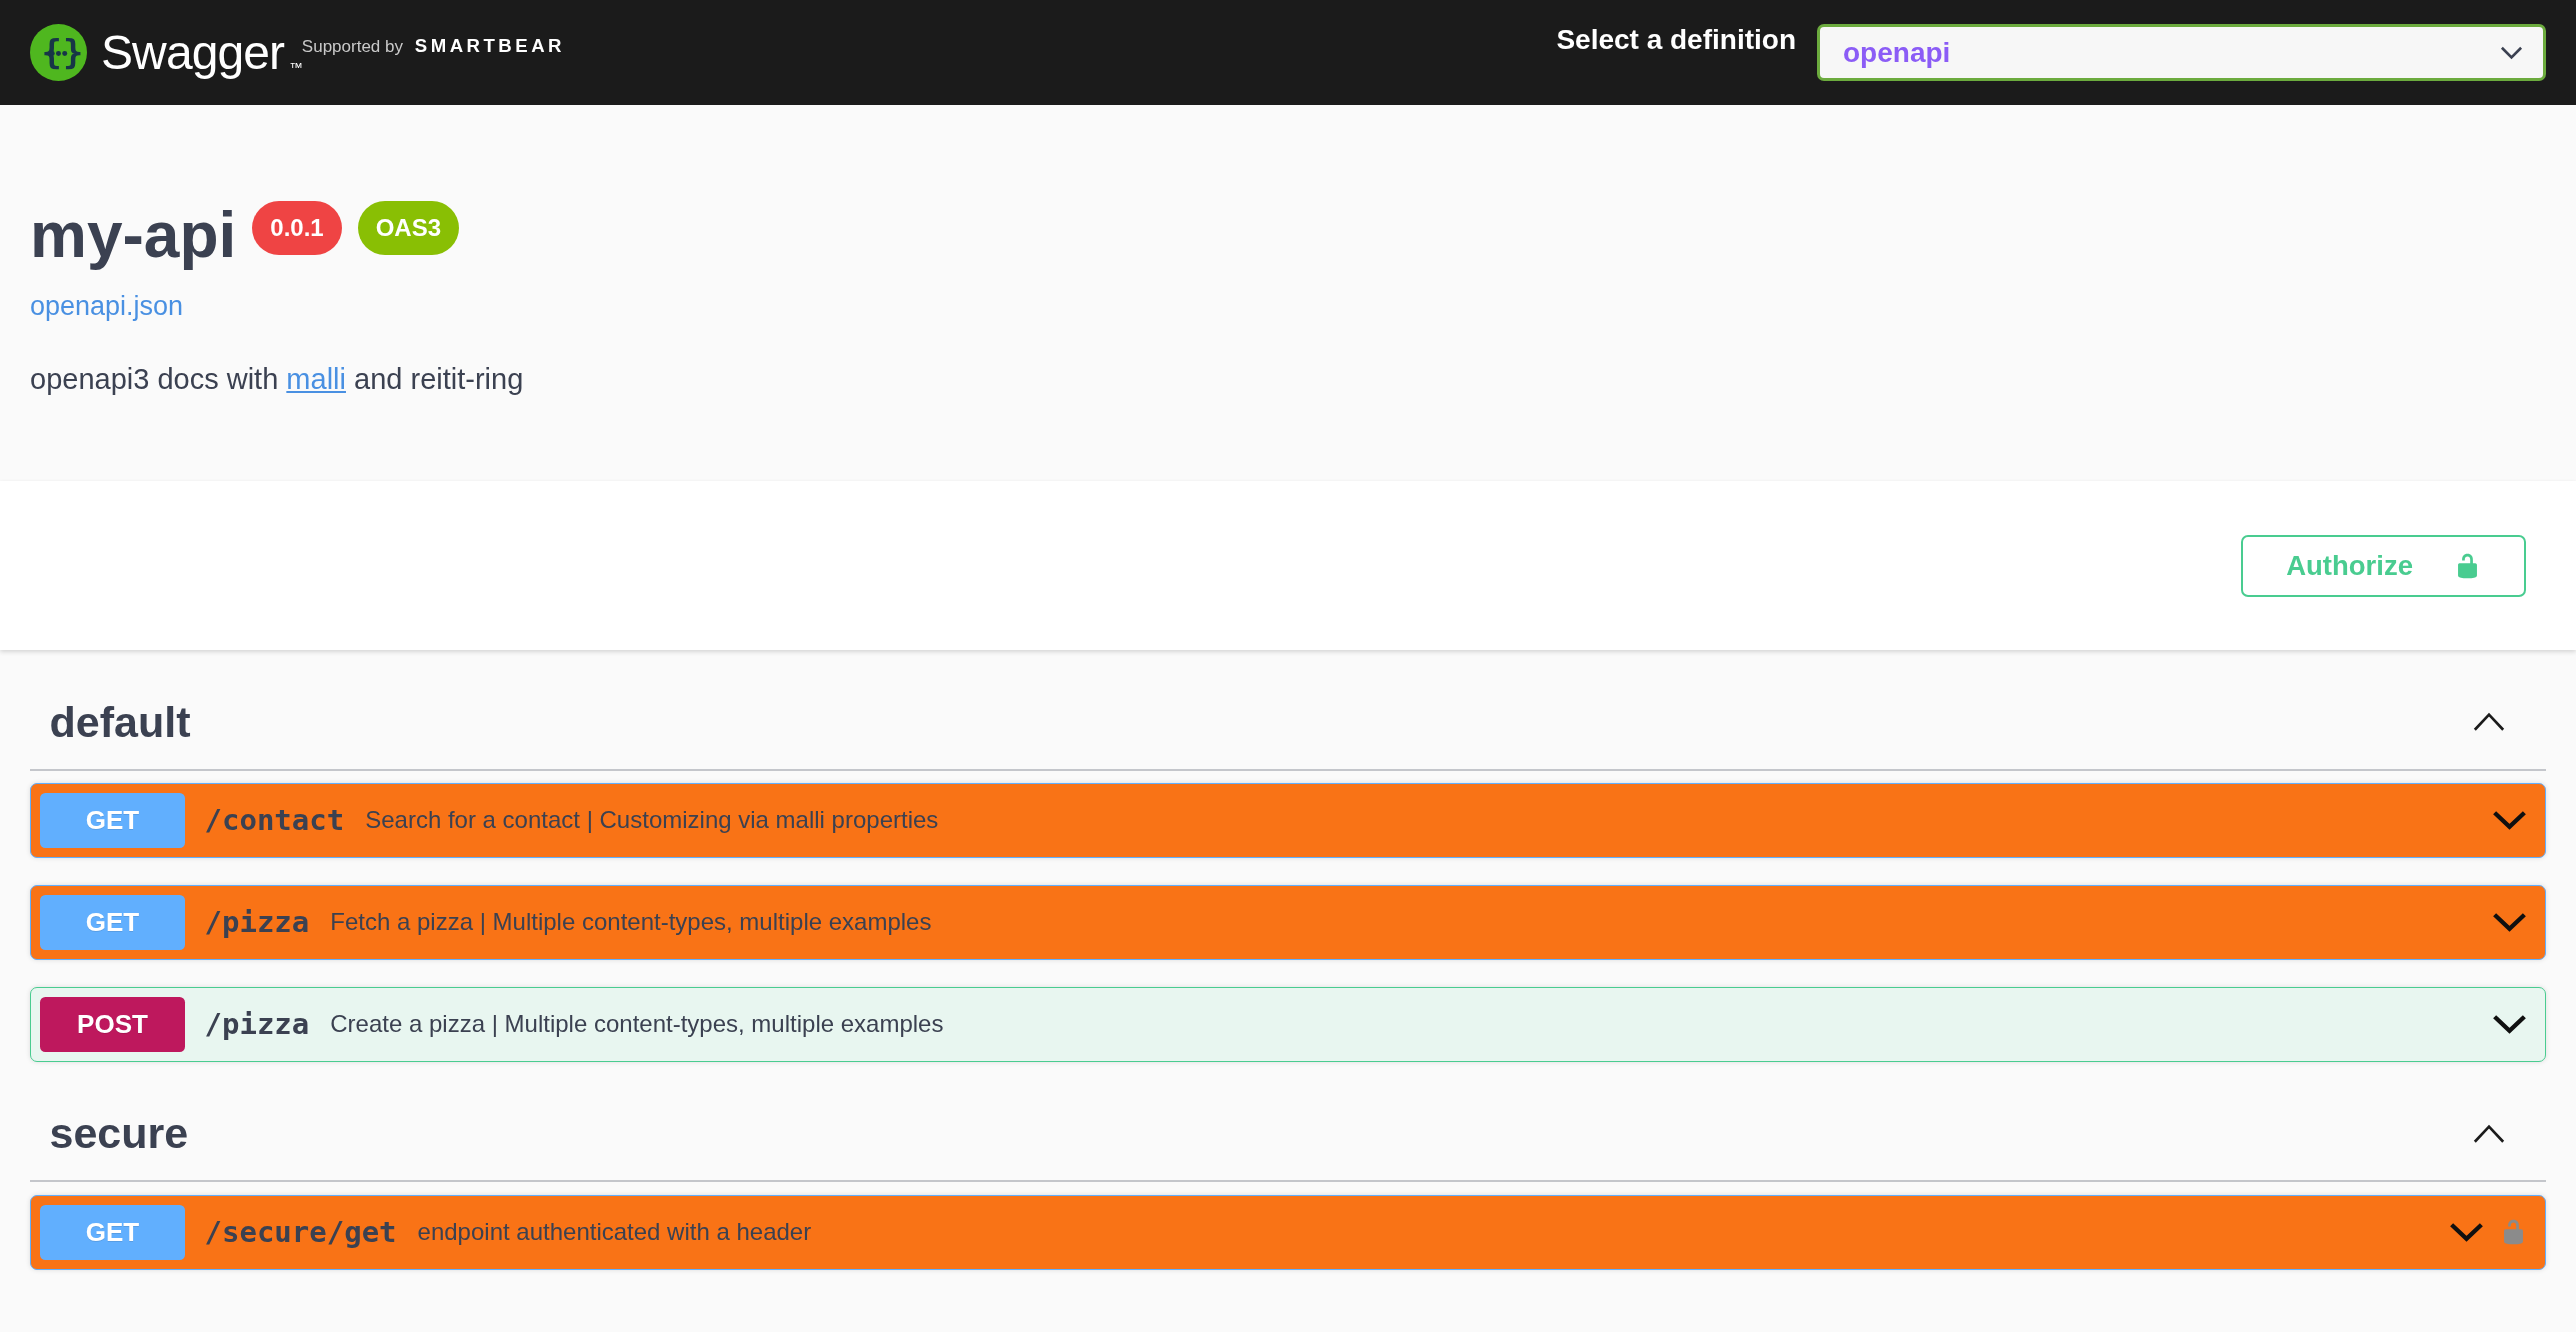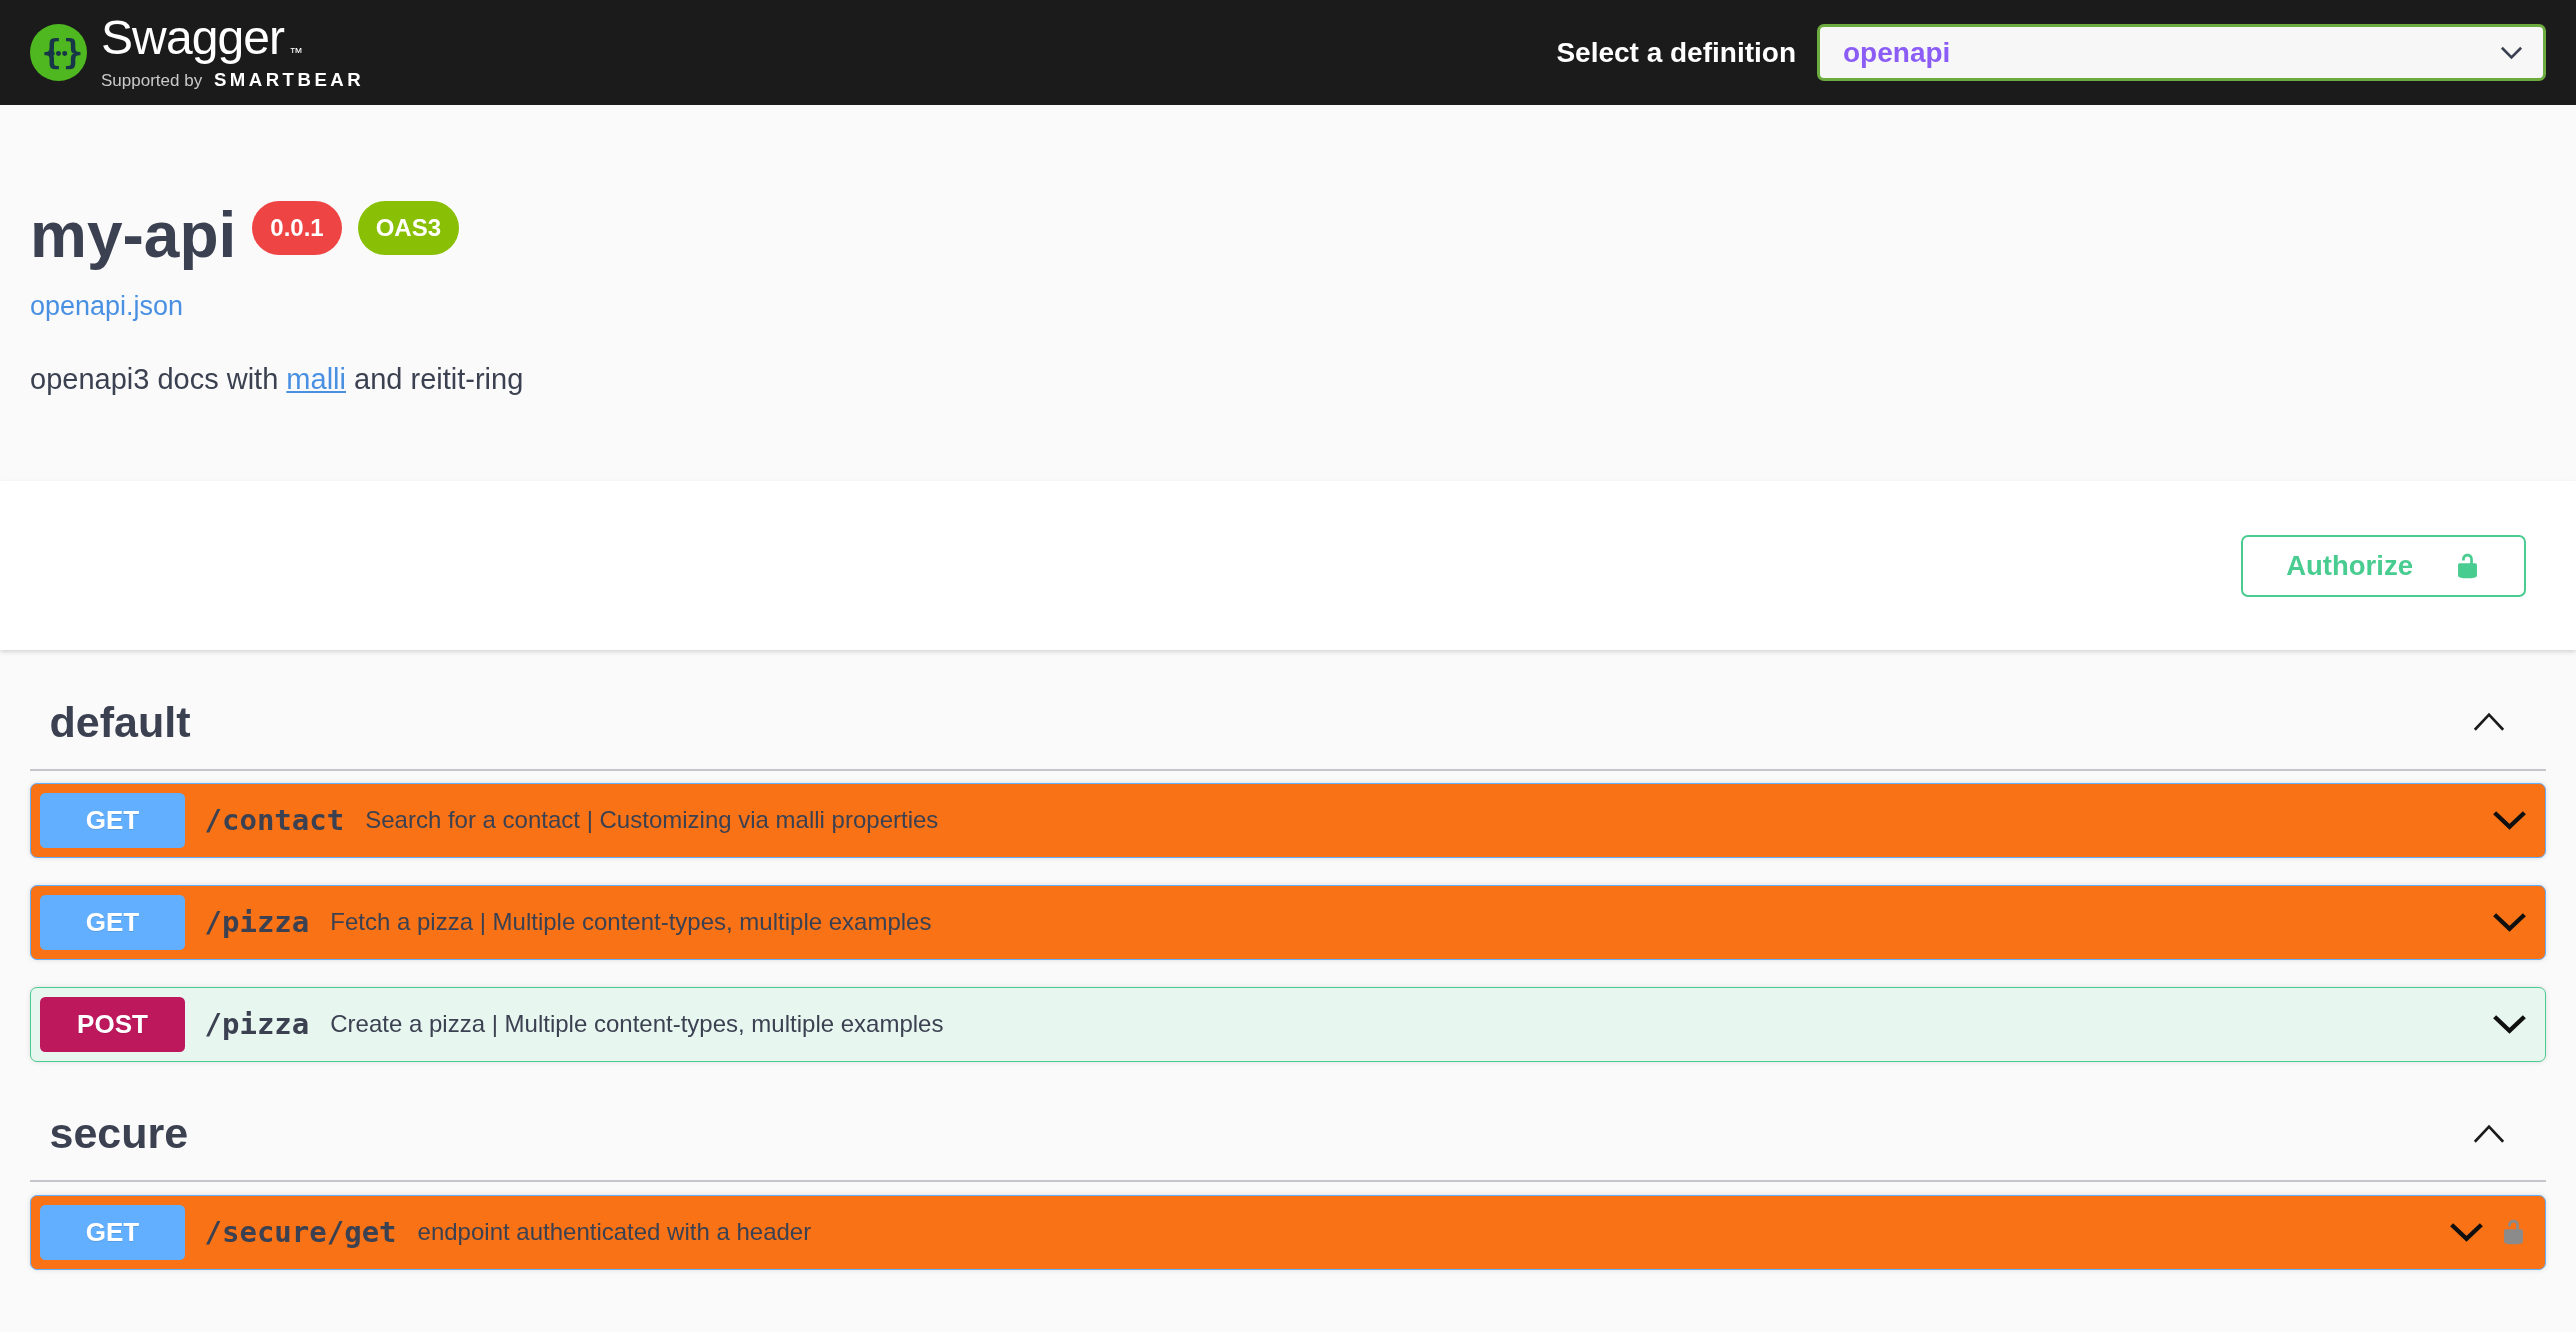--- a/index.html
+++ b/index.html
@@ -12,27 +12,27 @@
 
   
   .topbar {
     height: 105px;
     background: #1b1b1b;
     display: flex;
     align-items: center;
     padding: 0 30px;
   }
   .brand { display: flex; align-items: center; text-decoration: none; cursor: pointer; }
-  .brand-text { margin-left: 14px; display: flex; flex-direction: column; }
+  .brand-text { margin-left: 14px; display: flex; }
   .brand-name { color: #ffffff; font-size: 48px; line-height: 1; letter-spacing: -0.9px; display: flex; }
   .tm { font-size: 13.3px; margin-left: 5.3px; position: relative; top: 32px; }
   .brand-sub { margin-top: 6.2px; font-size: 17px; color: #c9c9c9; }
   .brand-sub .sb { color: #ffffff; font-weight: bold; font-size: 18.6px; letter-spacing: 3.5px; margin-left: 7px; }
 
-  .definition { margin-left: auto; display: flex; align-items: center; }
+  .definition { margin-left: auto; display: flex; }
   .def-label { color: #ffffff; font-weight: bold; font-size: 28px; margin-right: 21px; }
   .select-wrap { position: relative; }
   .select-wrap select {
     -webkit-appearance: none; appearance: none;
     width: 729px; height: 57px;
     background: #f7f7f7;
     border: 3.5px solid #6cab3e;
     border-radius: 7px;
     font-family: "Liberation Sans", sans-serif;
     font-weight: bold; font-size: 28px; color: #8b5cf6;

